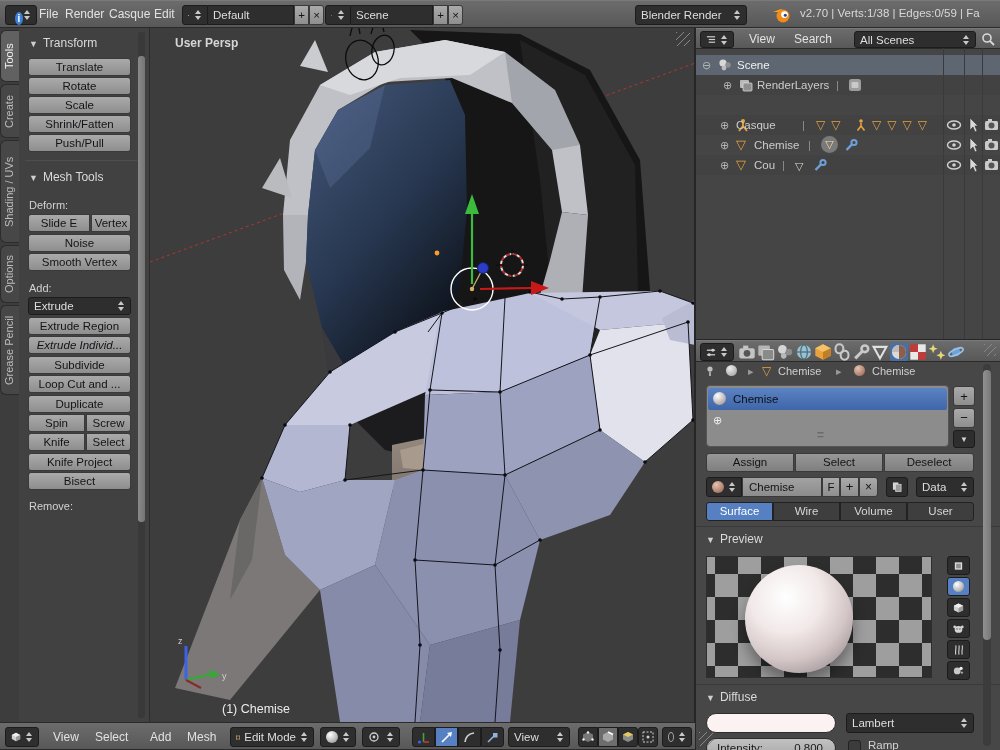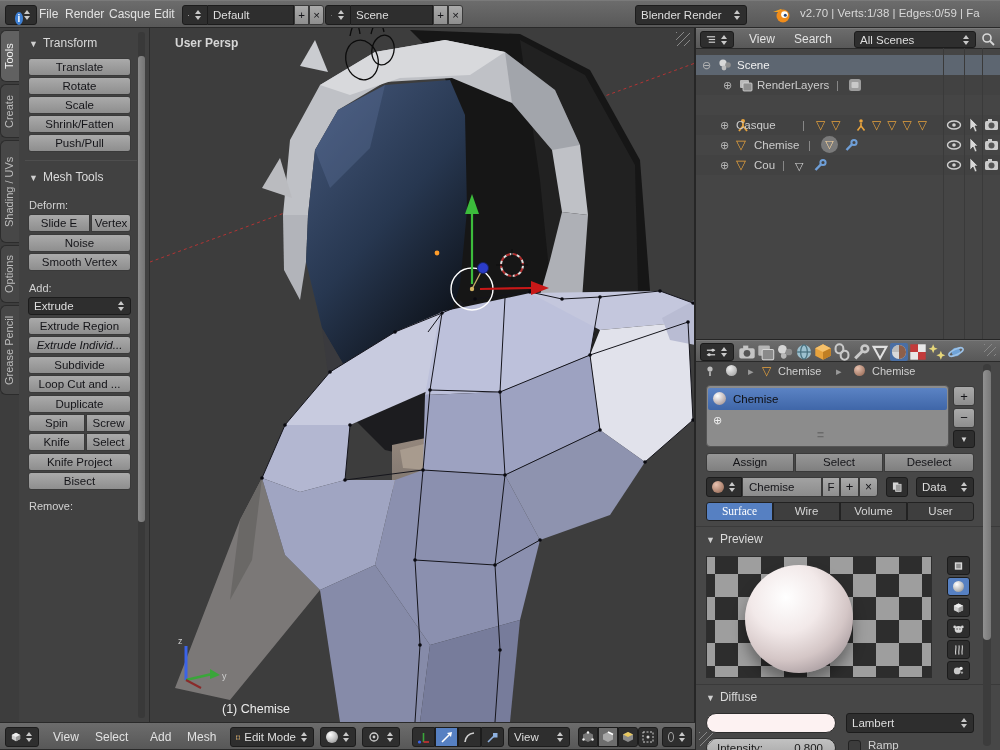--- a/index.html
+++ b/index.html
@@ -654,21 +654,21 @@
           <rect x="1" y="1" width="6" height="8" fill="#d5d5d5"></rect>
           <rect x="4" y="3" width="6" height="8" fill="#9a9a9a" stroke="#d5d5d5" stroke-width="0.8"></rect>
         </svg>
     </div>
     <div class="abs dbtn" style="left:220px;top:137px;width:58px;height:20px;">
       <span>Data</span>
         <span class="ud"></span>
     </div>
 
     <div class="abs grp" style="left:10px;top:162px;width:268px;height:19px;">
-      <div class="segbtn" style="background:#5680c2;color:#fff;border-radius:3px 0 0 3px;font-family:Liberation Serif, serif;">Surface</div>
+      <div class="segbtn" style="background:#5680c2;color:#fff;border-radius:3px 0 0 3px;">Surface</div>
       <div class="segbtn">Wire</div>
       <div class="segbtn">Volume</div>
       <div class="segbtn" style="border-radius:0 3px 3px 0;">User</div>
     </div>
 
     <div class="abs" style="left:0;top:186px;width:304px;height:1px;background:#3a3a3a;"></div>
     <div class="abs panelhdr" style="left:10px;top:192px;"><span class="tri">▼</span><span>Preview</span></div>
 
     <div class="abs" style="left:10px;top:216px;width:226px;height:122px;border:1px solid #2e2e2e;overflow:hidden;background:conic-gradient(#9e9e9e 25%,#2d2d2d 0 50%,#9e9e9e 0 75%,#2d2d2d 0);background-size:46px 46px;background-position:8px -6px;">
       <div class="abs" style="left:38px;top:8px;width:108px;height:108px;border-radius:50%;background:radial-gradient(circle at 38% 30%,#ffffff,#f2e9e9 35%,#d4c6c6 62%,#a2969a 85%,#7b7176);box-shadow:0 10px 14px rgba(0,0,0,0.35);"></div>

